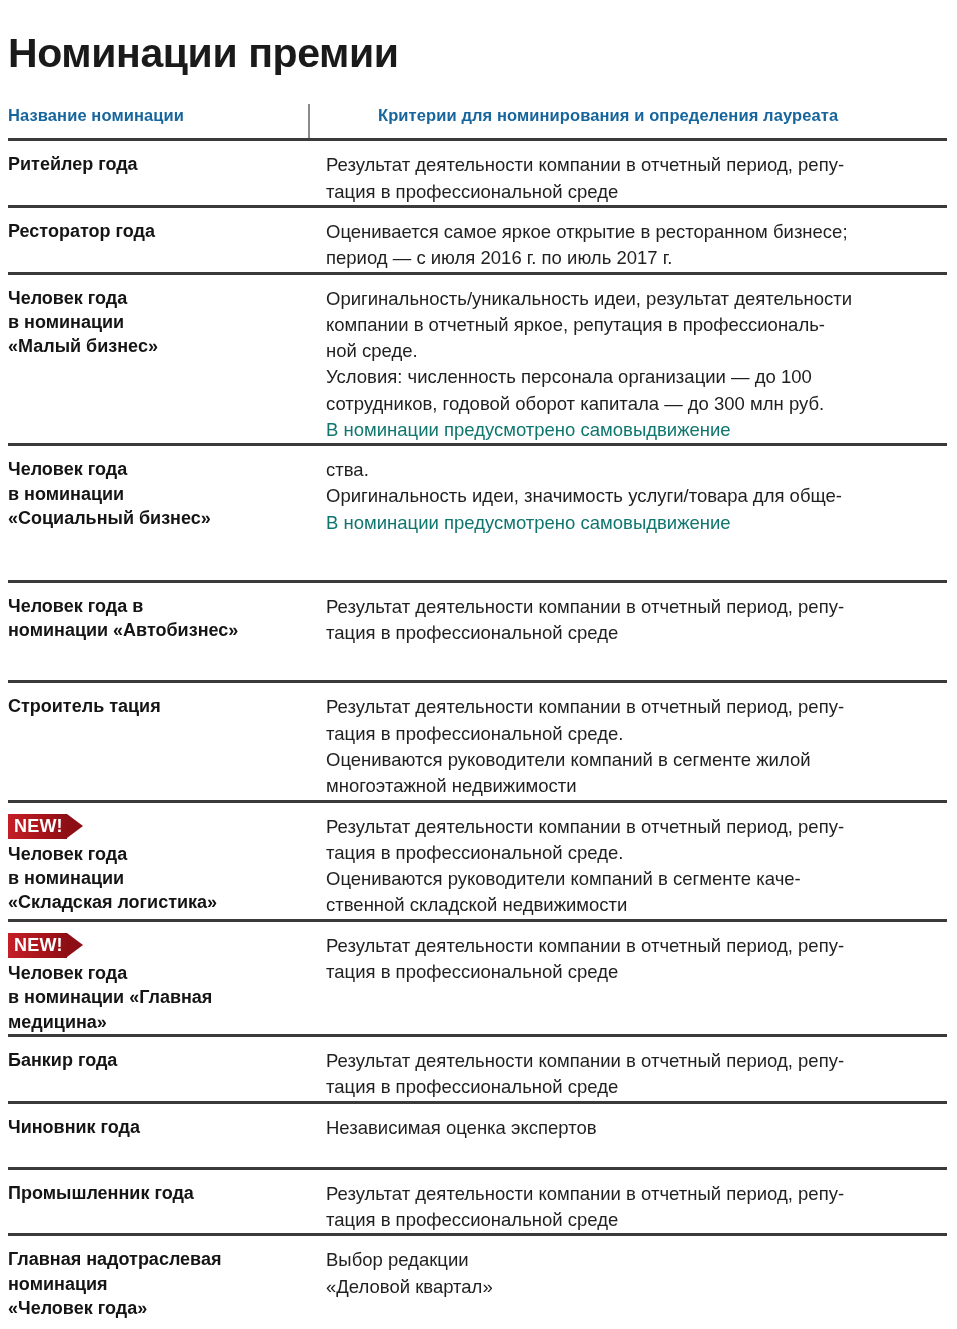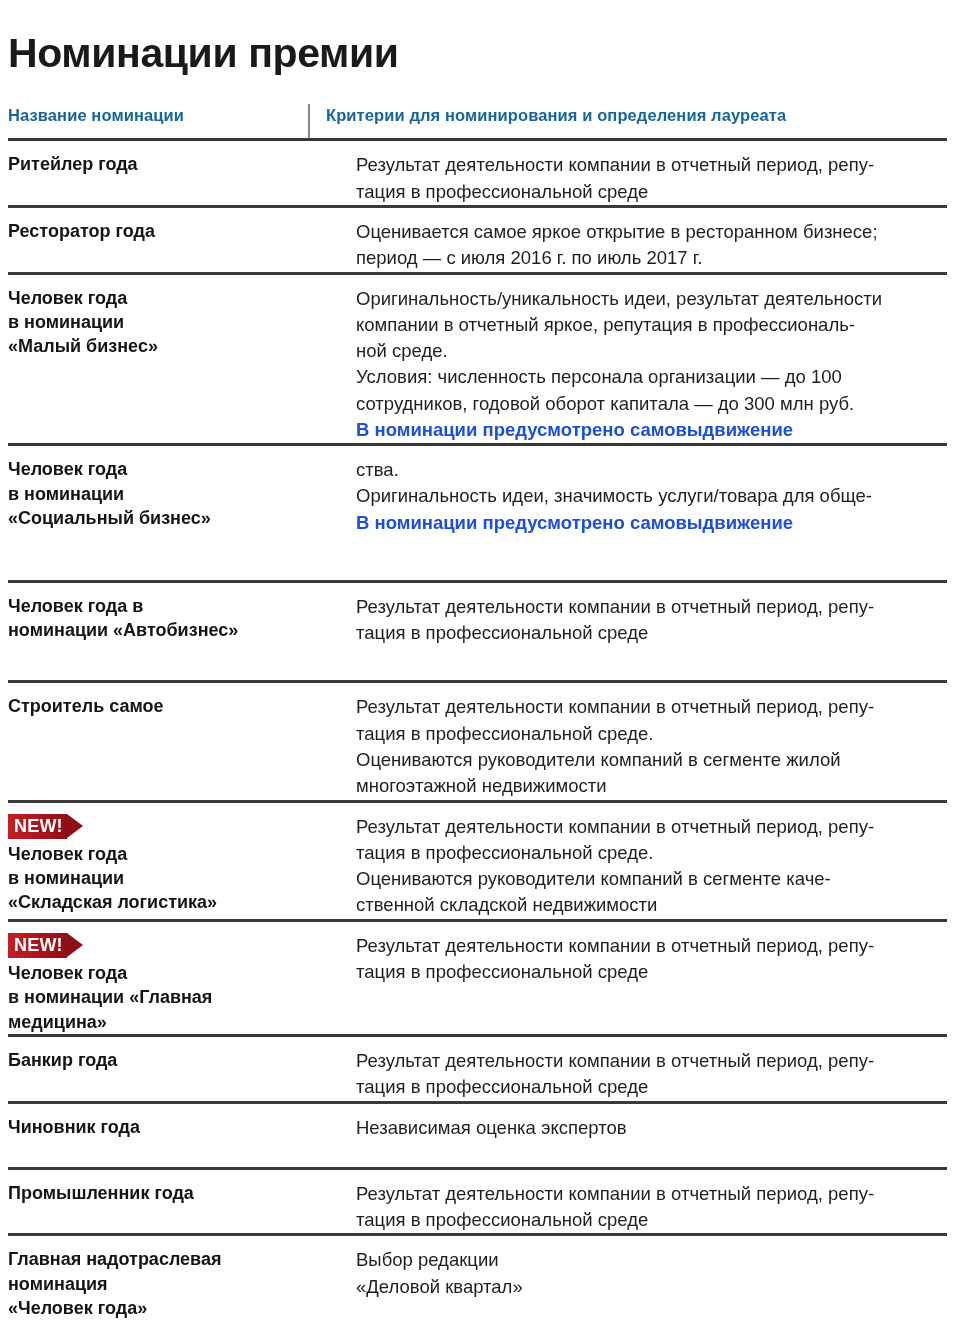--- a/index.html
+++ b/index.html
@@ -39,21 +39,22 @@
     display: flex;
     margin-top: 32px;
     padding-bottom: 13px;
   }
   .table-header .col-left {
     width: 300px;
     flex: 0 0 300px;
   }
   .table-header .col-right {
     flex: 1 1 auto;
-    padding-left: 18px;
+    padding-left: 30px;
+    margin-left: 40px;
   }
   .header-label {
     font-size: 16.5px;
     font-weight: 700;
     color: #17659d;
     letter-spacing: 0.1px;
     white-space: nowrap;
   }
   .header-divider-vertical {
     position: absolute;
@@ -91,26 +92,25 @@
     line-height: 1.36;
     color: #141414;
   }
   .crit-line {
     font-size: 18.5px;
     font-weight: 400;
     line-height: 1.42;
     color: #1f1f1f;
   }
   .crit-line.accent {
-    color: #1d4ed8;
-    font-weight: bold;
-  }
-
-  
-  .row { padding-top: 11px; gap: 30px; }
+    color: #0f766e;
+  }
+
+  
+  .row { padding-top: 11px; }
   .spacer-26 { height: 26px; }
   .spacer-34 { height: 34px; }
   .spacer-44 { height: 44px; }
   .spacer-8  { height: 8px; }
 
   
   .new-badge {
     display: inline-block;
     position: relative;
     height: 25px;
@@ -212,21 +212,21 @@
         </div>
         <div class="cell-crit">
           <div class="crit-line">Результат деятельности компании в отчетный период, репу-</div>
           <div class="crit-line">тация в профессиональной среде</div>
         </div>
       </div>
       <div class="spacer-34"></div>
       <div class="rule"></div>
       <div class="row">
         <div class="cell-name">
-          <div class="nom-name">Строитель самое</div>
+          <div class="nom-name">Строитель тация</div>
         </div>
         <div class="cell-crit">
           <div class="crit-line">Результат деятельности компании в отчетный период, репу-</div>
           <div class="crit-line">тация в профессиональной среде.</div>
           <div class="crit-line">Оцениваются руководители компаний в сегменте жилой</div>
           <div class="crit-line">многоэтажной недвижимости</div>
         </div>
       </div>
       <div class="rule"></div>
       <div class="row">

